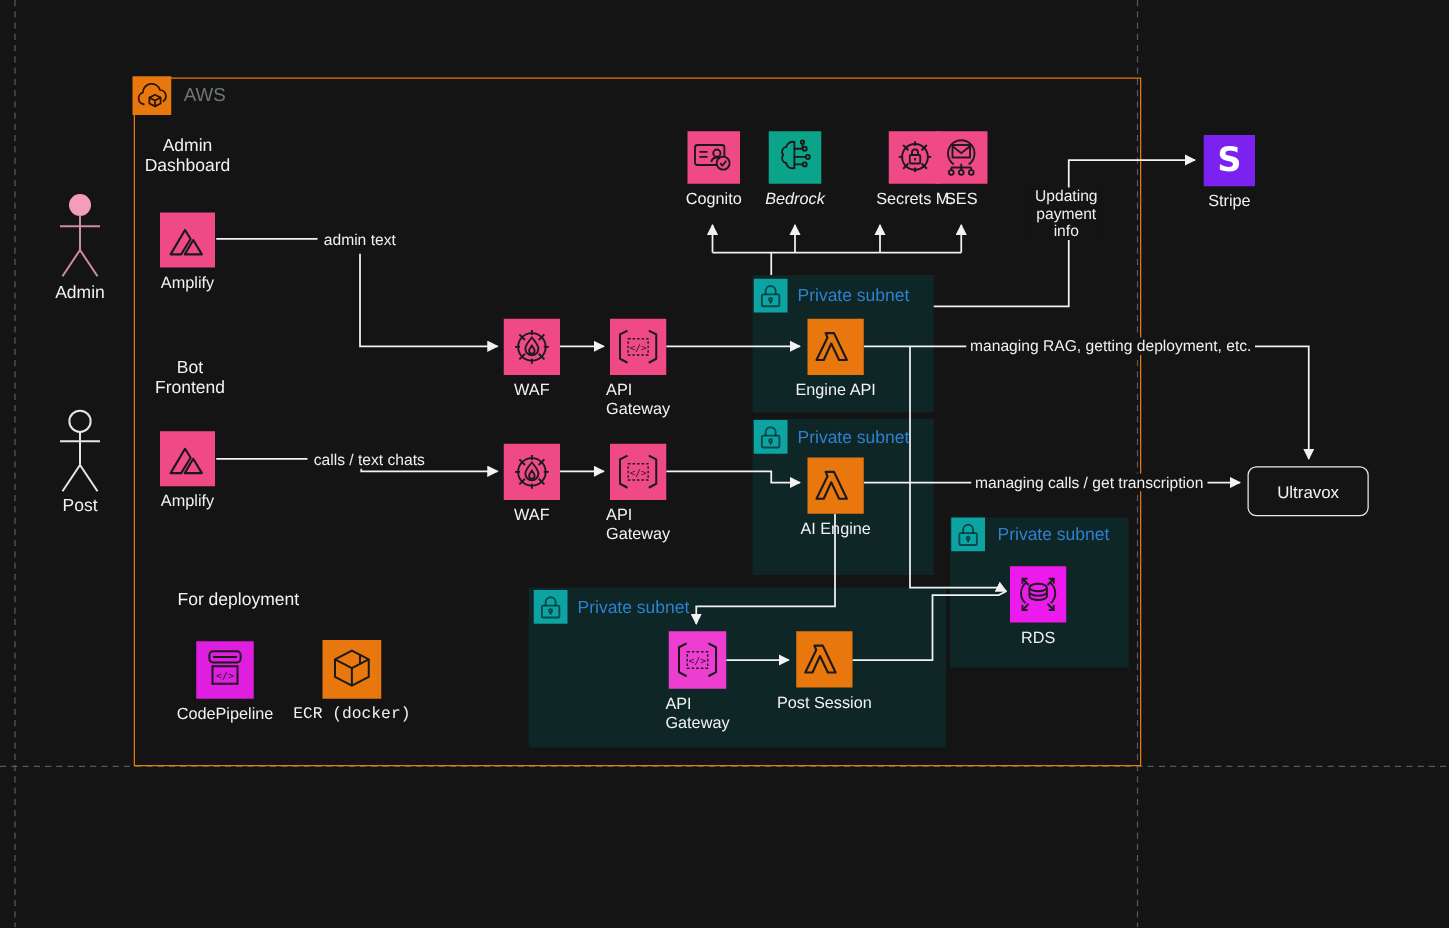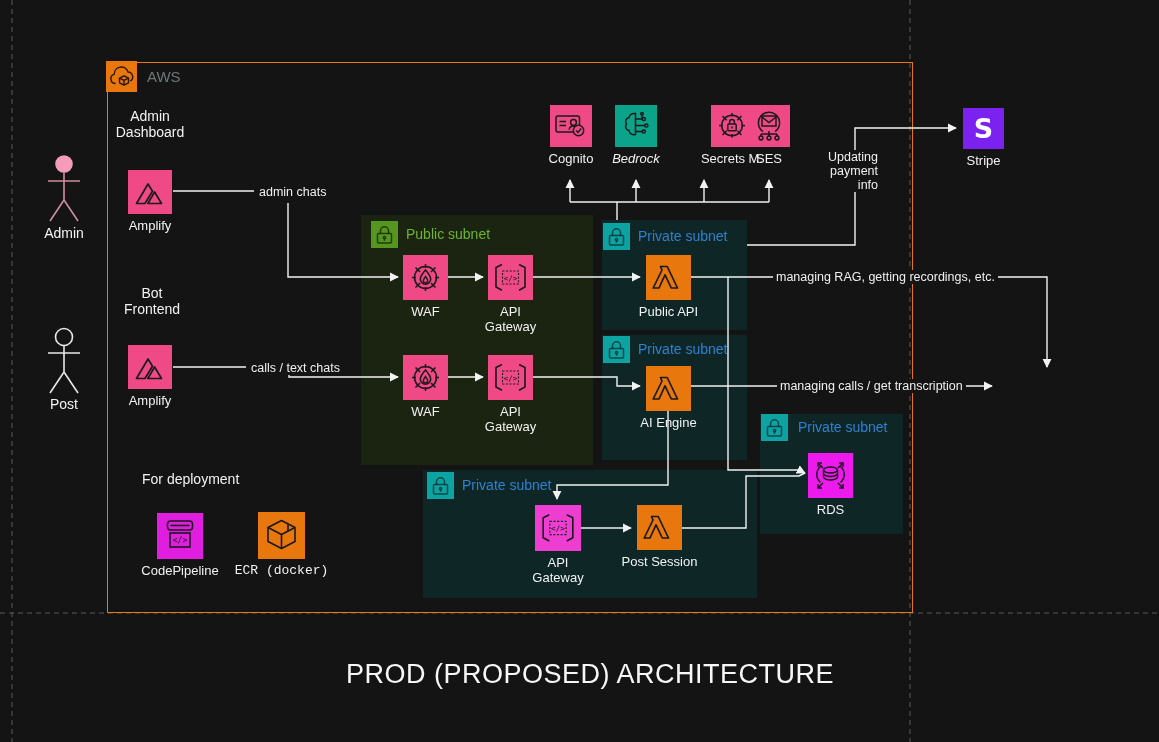--- a/index.html
+++ b/index.html
@@ -18,31 +18,31 @@
   .node{position:absolute;z-index:3;}
   .ibox{display:block;}
   .c-pink{background:#ef4a85;}
   .c-teal{background:#0ba389;}
   .c-orange{background:#e8770e;}
   .c-mag1{background:#ee3ed2;}
   .c-mag2{background:#e01ee0;}
   .c-mag3{background:#ed1aed;}
   .c-purple{background:#7c22f0;}
   .nlabel{position:absolute;top:calc(100% + 4px);left:50%;transform:translateX(-50%);
-          width:max-content;white-space:pre-line;text-align:center;color:#f2f2f2;
+          width:max-content;white-space:pre-line;text-align:left;color:#f2f2f2;
           font-size:13px;line-height:15px;}
   .subnet-label{position:absolute;font-size:14px;white-space:nowrap;height:27px;line-height:27px;}
   .lockbox{position:absolute;width:27px;height:27px;display:flex;align-items:center;justify-content:center;}
   .lock-green{background:#55971e;}
   .lock-teal{background:#0da3a3;}
   .pub-label{color:#6cb52d;}
   .priv-label{color:#2e80d0;}
   .edge-label{position:absolute;z-index:4;background:#141414;color:#efefef;font-size:12.5px;
               line-height:14px;white-space:pre-line;padding:0 3px;}
-  .center-x{transform:translateX(-50%);text-align:right;}
+  .center-x{transform:translateX(-50%);text-align:center;}
   .note{position:absolute;z-index:3;color:#f2f2f2;font-size:14px;line-height:16px;
         white-space:pre-line;text-align:center;}
   .actor-label{position:absolute;z-index:3;color:#f2f2f2;font-size:14px;width:max-content;
                transform:translateX(-50%);}
   #ultravox{position:absolute;left:998px;top:373px;width:97px;height:40px;border:1px solid #e9e9e9;
             border-radius:7px;z-index:3;display:flex;align-items:center;justify-content:center;
             color:#f2f2f2;font-size:13.5px;box-sizing:border-box;background:#141414;}
   #title{position:absolute;left:280px;top:659px;width:620px;text-align:center;z-index:3;
          color:#f7f7f7;font-size:27px;letter-spacing:.5px;}
   .sletter{width:100%;height:100%;display:flex;align-items:center;justify-content:center;
@@ -54,33 +54,20 @@
 <div id="canvas">
 
   <svg id="guides" width="1159" height="742">
     <g stroke="#585858" stroke-width="1" stroke-dasharray="5 4" fill="none">
       <line x1="12" y1="0" x2="12" y2="742"></line>
       <line x1="910" y1="0" x2="910" y2="742"></line>
       <line x1="0" y1="613" x2="1159" y2="613"></line>
     </g>
   </svg>
 
-  <div class="subnet" style="left:361px;top:215px;width:232px;height:250px;background:#1b2411;">
-    <span class="lockbox lock-green" style="left:10px;top:6px;">
-      <svg width="27" height="27" viewBox="0 0 27 27">
-          <g fill="none" stroke="rgba(0,0,0,.6)" stroke-width="1.5">
-        <rect x="6.5" y="12.5" width="14" height="9.5" rx="1"></rect>
-        <path d="M9.5 12.5V9.8a4 4 0 0 1 8 0v2.7"></path>
-        <circle cx="13.5" cy="16.6" r="1.2"></circle>
-            <path d="M13.5 17.8v2"></path>
-          </g>
-        </svg>
-    </span>
-    <span class="subnet-label pub-label" style="left:45px;top:6px;">Public subnet</span>
-  </div>
 
   <div class="subnet" style="left:602px;top:220px;width:145px;height:110px;background:#0e2626;">
     <span class="lockbox lock-teal" style="left:1px;top:3px;">
       <svg width="27" height="27" viewBox="0 0 27 27">
           <g fill="none" stroke="rgba(0,0,0,.55)" stroke-width="1.5">
         <rect x="6.5" y="12.5" width="14" height="9.5" rx="1"></rect>
         <path d="M9.5 12.5V9.8a4 4 0 0 1 8 0v2.7"></path>
         <circle cx="13.5" cy="16.6" r="1.2"></circle>
             <path d="M13.5 17.8v2"></path>
           </g>
@@ -349,21 +336,21 @@
     <span class="nlabel">API
 Gateway</span>
   </div>
 
   <div class="node" style="left:646px;top:255px;">
     <span class="ibox c-orange">
       <svg width="45" height="45" viewBox="0 0 45 45">
           <path d="M14.5 11.5h6.7L31.5 33h-6.2L19 19.8 13 33H7.2l8.8-18z" fill="none" stroke="#1a1a1a" stroke-width="1.7" stroke-linejoin="round"></path>
         </svg>
     </span>
-    <span class="nlabel">Public API</span>
+    <span class="nlabel">Engine API</span>
   </div>
 
   <div class="node" style="left:646px;top:366px;">
     <span class="ibox c-orange">
       <svg width="45" height="45" viewBox="0 0 45 45">
           <path d="M14.5 11.5h6.7L31.5 33h-6.2L19 19.8 13 33H7.2l8.8-18z" fill="none" stroke="#1a1a1a" stroke-width="1.7" stroke-linejoin="round"></path>
         </svg>
     </span>
     <span class="nlabel">AI Engine</span>
   </div>
@@ -427,24 +414,24 @@
           <g fill="none" stroke="#1a1a1a" stroke-width="1.6" stroke-linejoin="round">
         <path d="M23.5 8.5 37 15.5v14l-13.5 7-13.5-7v-14z"></path>
         <path d="M10 15.5l13.5 7 13.5-7M23.5 22.5v14"></path>
         <path d="M30 11.8v7.4"></path>
           </g>
         </svg>
     </span>
     <span class="nlabel">ECR (docker)</span>
   </div>
 
-
-  <div class="edge-label" style="left:256px;top:185px;">admin chats</div>
+  <div id="ultravox">Ultravox</div>
+
+  <div class="edge-label" style="left:256px;top:185px;">admin text</div>
   <div class="edge-label" style="left:248px;top:361px;">calls / text chats</div>
   <div class="edge-label center-x" style="left:853px;top:150px;">Updating
 payment
 info</div>
-  <div class="edge-label" style="left:773px;top:270px;">managing RAG, getting recordings, etc.</div>
+  <div class="edge-label" style="left:773px;top:270px;">managing RAG, getting deployment, etc.</div>
   <div class="edge-label" style="left:777px;top:379px;">managing calls / get transcription</div>
 
-  <div id="title">PROD (PROPOSED) ARCHITECTURE</div>
 
 </div>
 
 </body></html>

